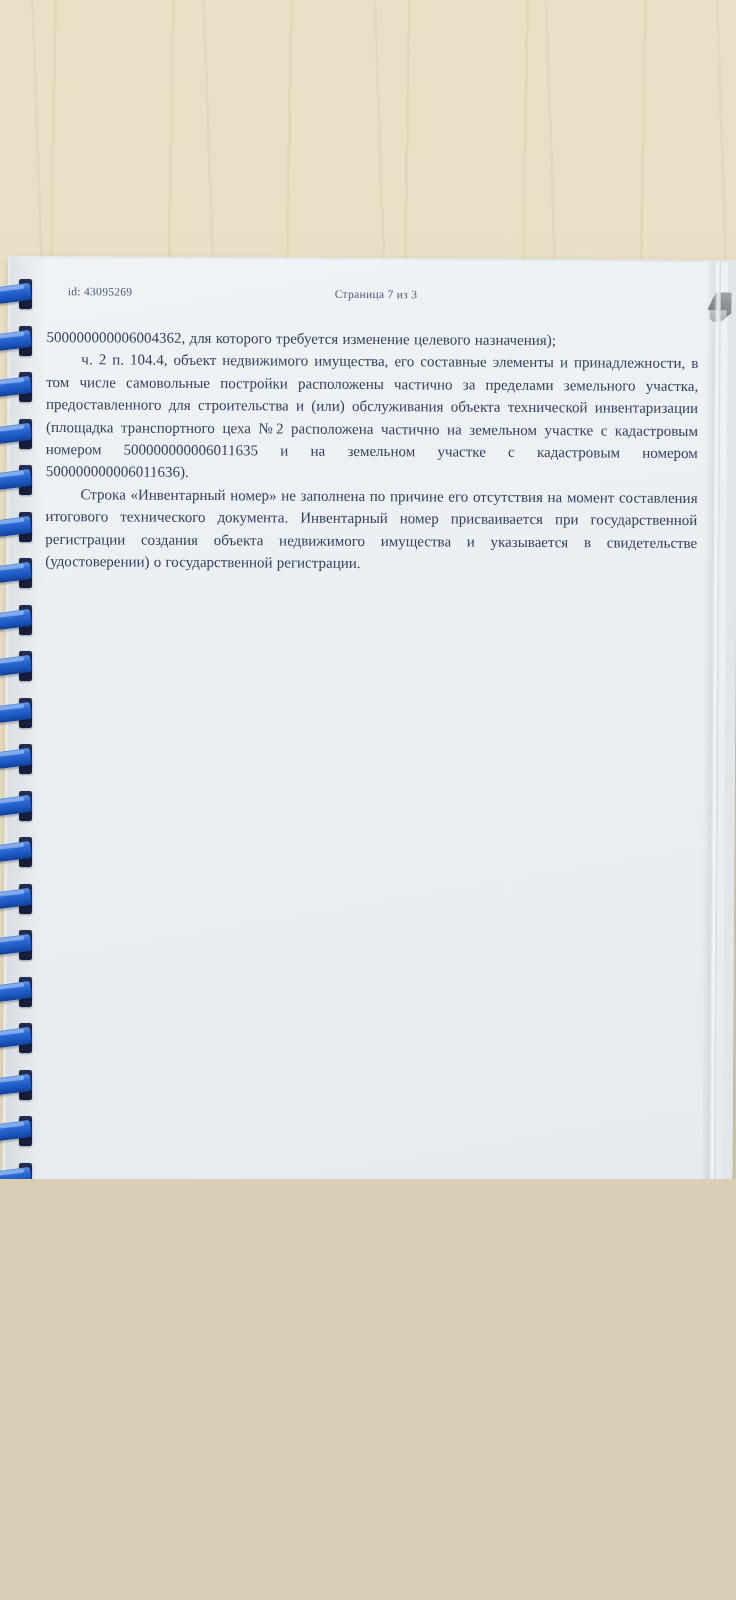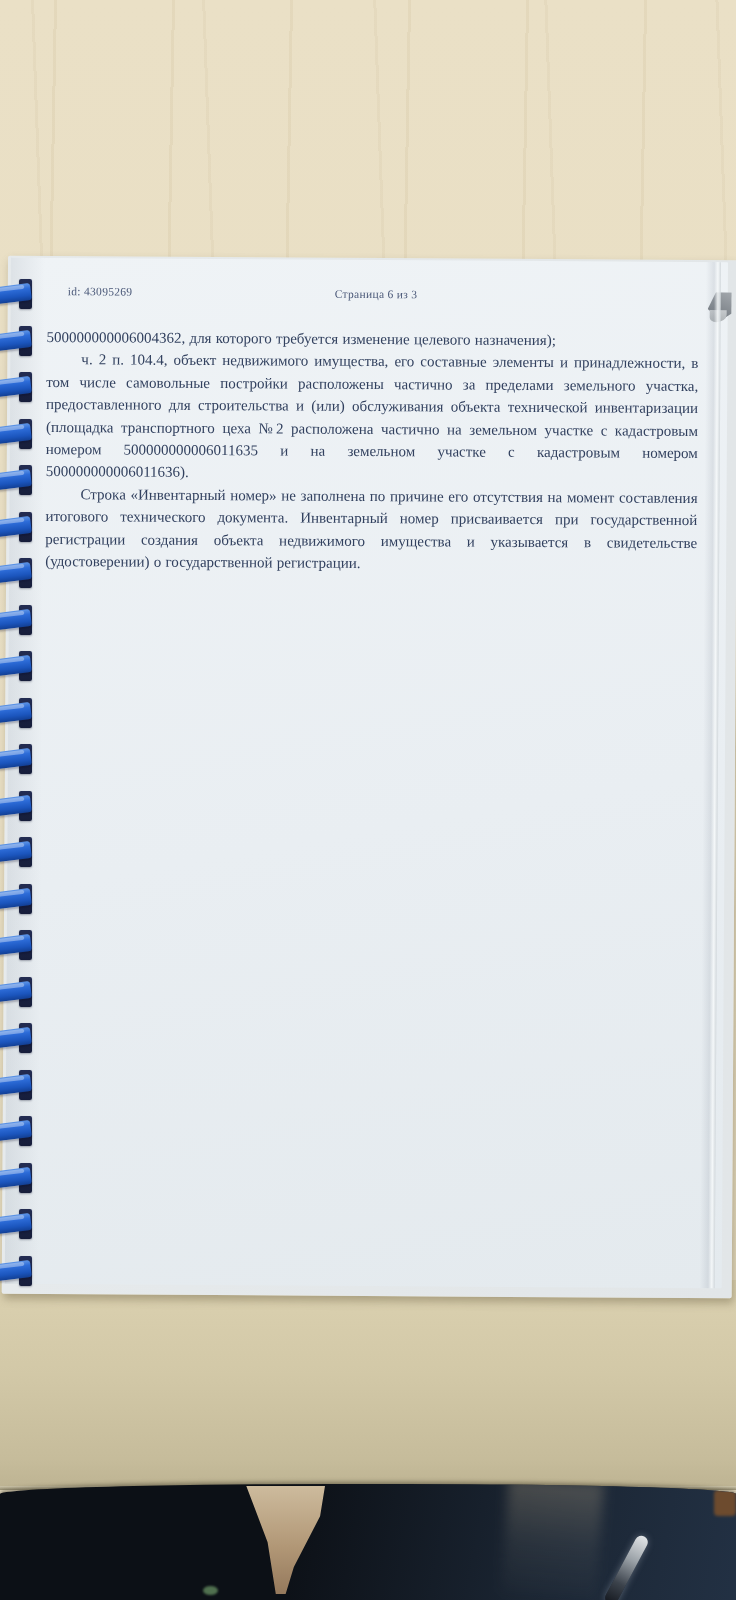--- a/index.html
+++ b/index.html
@@ -1,17 +1,17 @@
 <!DOCTYPE html>
 <html style="--ink: #32415f; --paper: #eff3f6; --desk-top: #e9dfc5; --floor-dark: #0c1016; --band: #2d6cd8; --band-light: #5e95e6; --band-dark: #123f94; --hole: #161d3a;"><head>
 <meta charset="utf-8">
 <style>
   html,body { margin:0; padding:0; background:#d8cfb4; }
   .scene {
-    position:relative; width:736px; height:1600px; overflow:hidden;
+    position:relative; width:736px; height:1179px; overflow:hidden;
     font-family:"Liberation Serif", serif;
     background:var(--desk-top, #e9dfc5);
   }
   
   .desk-top {
     position:absolute; left:0; top:0; width:736px; height:1490px;
     background:
       repeating-linear-gradient(91deg, rgba(170,145,95,0.00) 0 54px, rgba(170,145,95,0.10) 54px 57px, rgba(170,145,95,0.00) 57px 118px),
       repeating-linear-gradient(88deg, rgba(200,180,130,0.00) 0 83px, rgba(160,135,90,0.07) 83px 86px, rgba(200,180,130,0.00) 86px 171px),
       linear-gradient(180deg, #eae0c6 0%, #e8dec3 55%, #e2d8bc 100%);
@@ -138,21 +138,21 @@
     <div class="floor-wedge"></div>
     <div class="floor-shine"></div>
     <div class="floor-brown"></div>
     <div class="floor-speck"></div>
   </div>
 
   <div class="doc-group">
     <div class="paper-stack"></div>
     <div class="page">
       <span class="doc-id">id: 43095269</span>
-      <span class="page-num">Страница 6 из 3</span>
+      <span class="page-num">Страница 7 из 3</span>
       <div class="corner-mark"></div>
       <div class="corner-curl"></div>
       <div class="body-text">
         <p class="para no-indent">500000000006004362, для которого требуется изменение целевого назначения);</p>
         <p class="para">ч. 2 п. 104.4, объект недвижимого имущества, его составные элементы и принадлежности, в том числе самовольные постройки расположены частично за пределами земельного участка, предоставленного для строительства и (или) обслуживания объекта технической инвентаризации (площадка транспортного цеха №2 расположена частично на земельном участке с кадастровым номером 500000000006011635 и на земельном участке с кадастровым номером 500000000006011636).</p>
         <p class="para">Строка «Инвентарный номер» не заполнена по причине его отсутствия на момент составления итогового технического документа. Инвентарный номер присваивается при государственной регистрации создания объекта недвижимого имущества и указывается в свидетельстве (удостоверении) о государственной регистрации.</p>
       </div>
       <div class="page-right-edge"></div>
     </div>
   </div>

